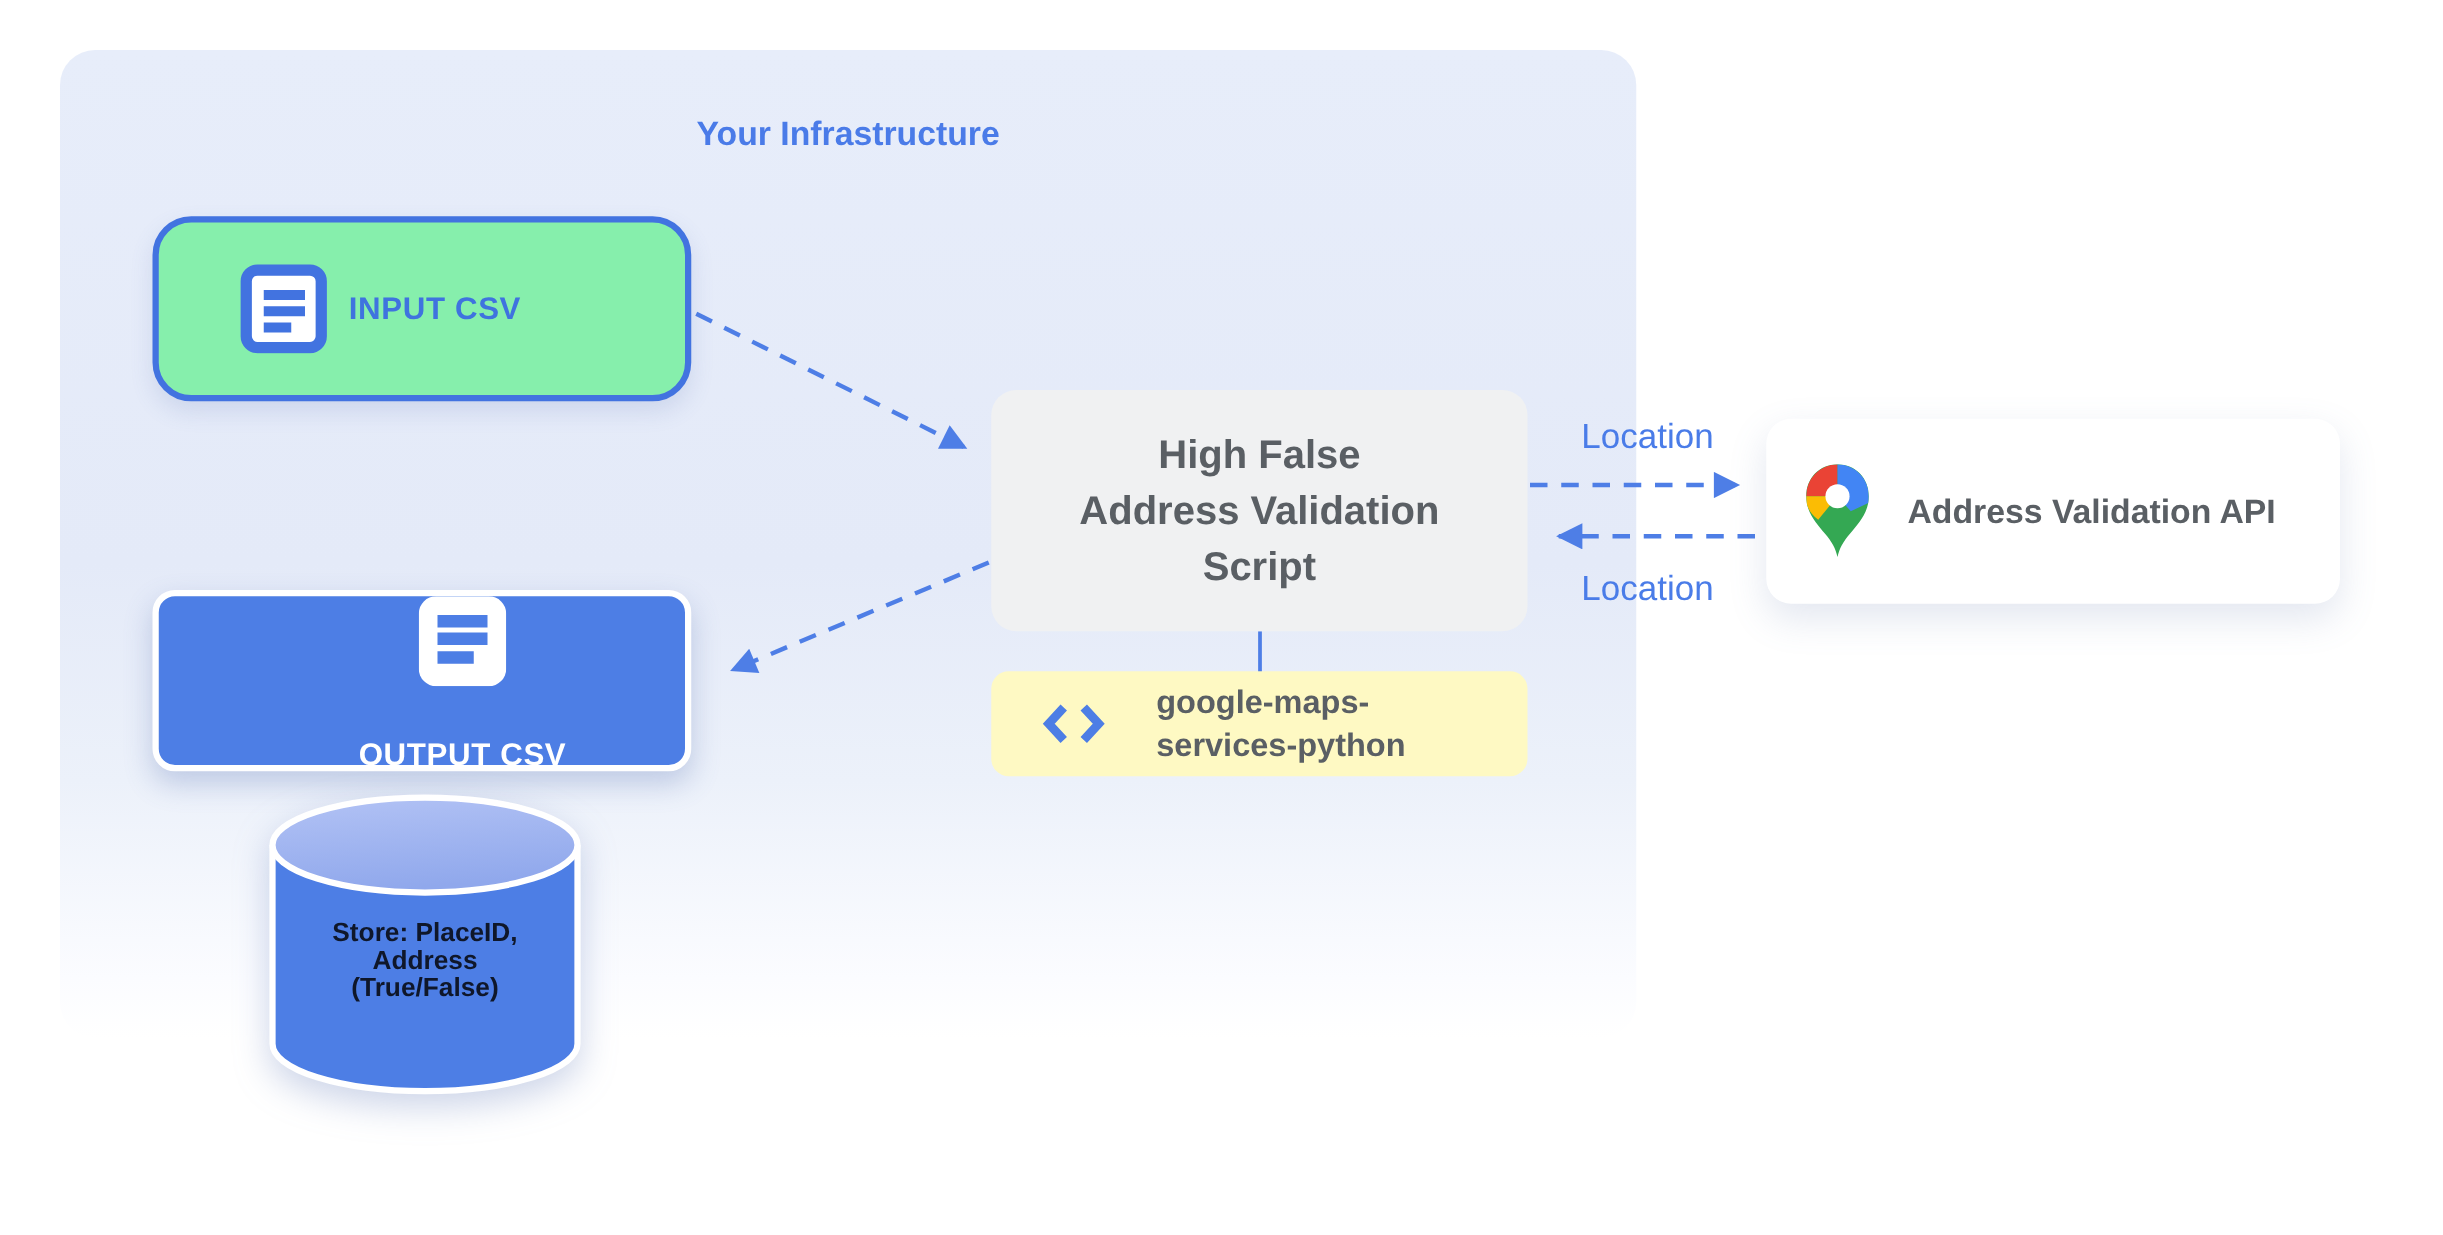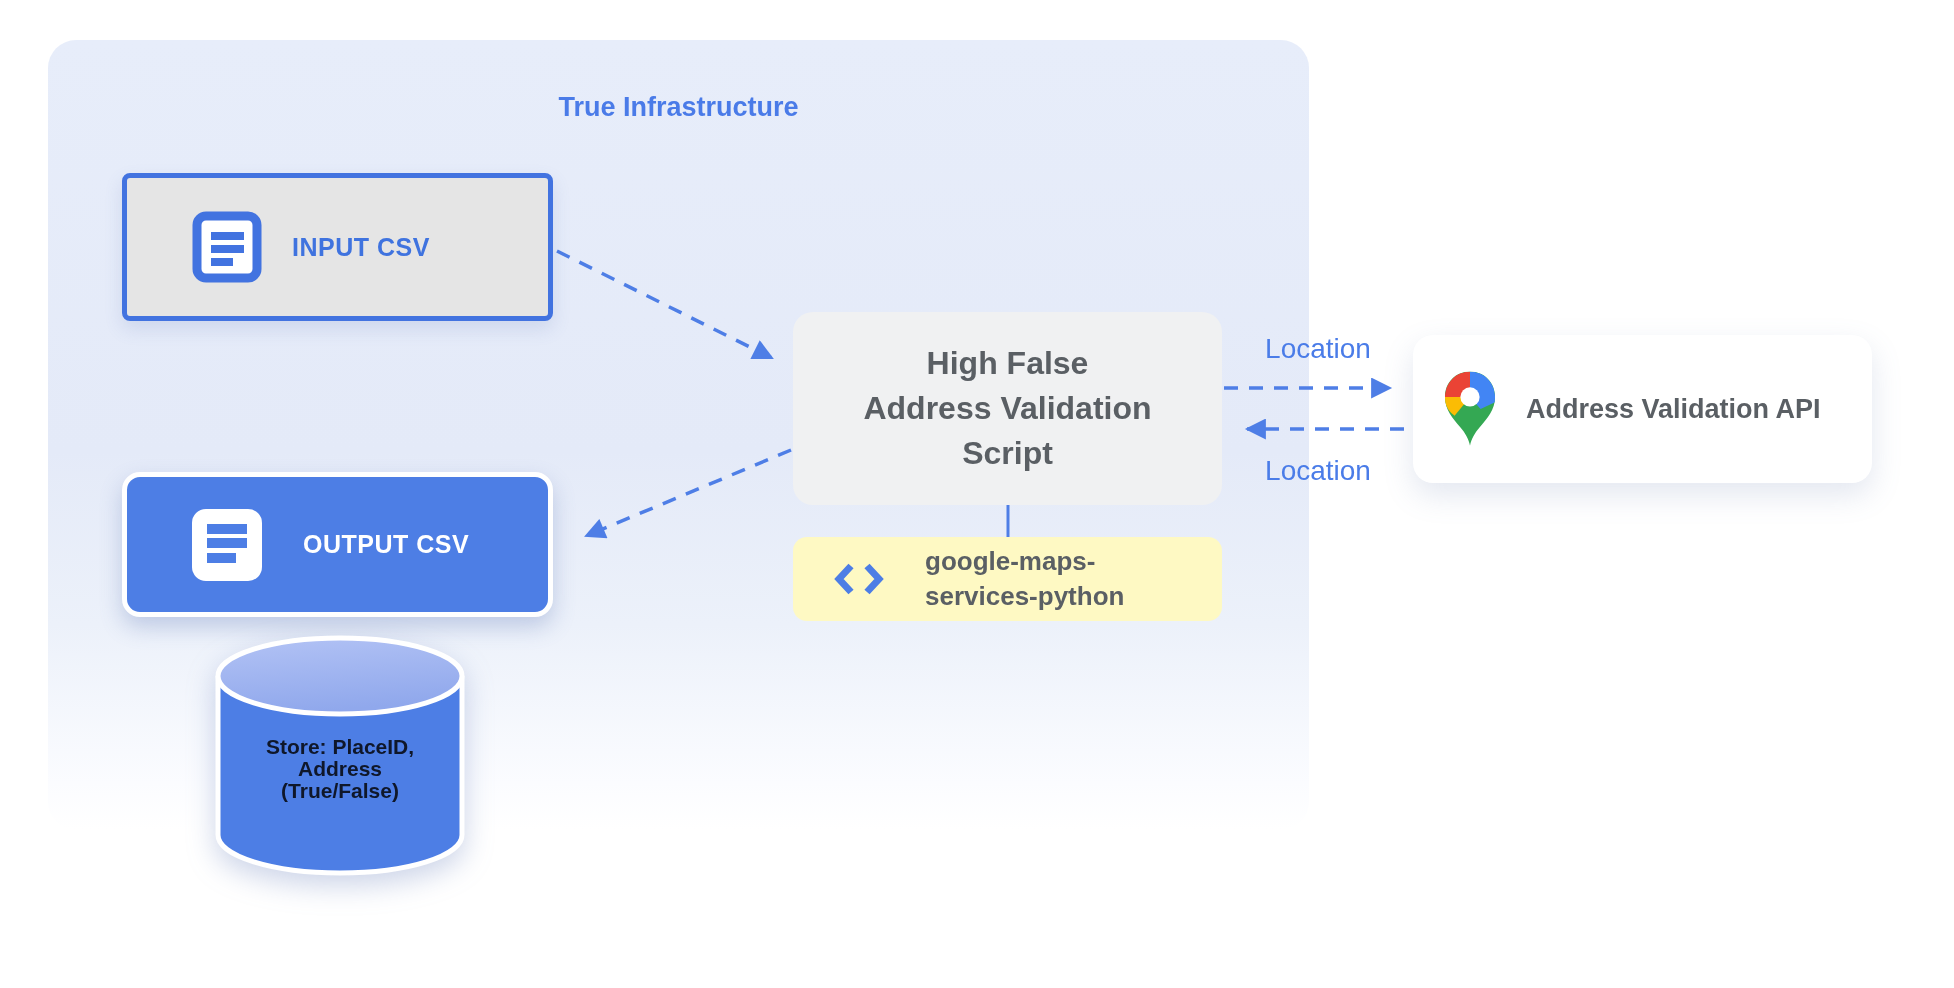--- a/index.html
+++ b/index.html
@@ -19,31 +19,31 @@
     position: absolute; left: 0; top: 52px; width: 100%;
     text-align: center; font-size: 27px; font-weight: bold; color: #4A7BE8;
     white-space: nowrap;
   }
 
   
   .node { position: absolute; box-sizing: border-box; display: flex; align-items: center; }
 
   .input-box {
     left: 122px; top: 173px; width: 431px; height: 148px;
-    background: #e5e5e5; border: 5px solid #4273E0; border-radius: 8px;
+    background: #86efac; border: 5px solid #4273E0; border-radius: 31px;
     box-shadow: 0 8px 18px rgba(87,112,180,0.16);
-    padding-left: 65px; gap: 30px;
+    padding-left: 65px; gap: 17px;
   }
   .input-box .label { font-size: 25px; font-weight: bold; color: #3F73DF; letter-spacing: 0.5px; white-space: nowrap; }
 
   .output-box {
     left: 122px; top: 472px; width: 431px; height: 145px;
     background: #4D7EE5; border: 5px solid #ffffff; border-radius: 18px;
     box-shadow: 0 10px 22px rgba(87,112,180,0.30);
-    padding-left: 65px; gap: 41px;
+    padding-left: 65px; gap: 41px; flex-direction: column;
   }
   .output-box .label { font-size: 25px; font-weight: bold; color: #ffffff; letter-spacing: 0.5px; white-space: nowrap; }
 
   .script-box {
     left: 793px; top: 312px; width: 429px; height: 193px;
     background: #F0F1F2; border-radius: 20px;
     justify-content: center;
   }
   .script-box .label {
     width: 100%; text-align: center; white-space: pre-line;
@@ -93,21 +93,21 @@
   .solid-line { stroke: #4E7EE6; stroke-width: 3; fill: none; }
 
   .icon { flex: 0 0 auto; display: block; }
 </style>
 </head>
 <body>
 
 <div class="canvas">
 
   <section class="infra">
-    <div class="infra-title">True Infrastructure</div>
+    <div class="infra-title">Your Infrastructure</div>
   </section>
 
   <svg class="arrows" viewBox="0 0 1954 988" xmlns="http://www.w3.org/2000/svg">
     <defs>
       <marker id="ah" viewBox="0 0 10 10" refX="9" refY="5" markerWidth="7" markerHeight="6" orient="auto">
         <path d="M0 0 L10 5 L0 10 Z" fill="#4E7EE6"></path>
       </marker>
     </defs>
     <line class="dashed" x1="557" y1="251" x2="772" y2="358" marker-end="url(#ah)"></line>
     <line class="dashed" x1="791" y1="450" x2="586" y2="536" marker-end="url(#ah)"></line>

